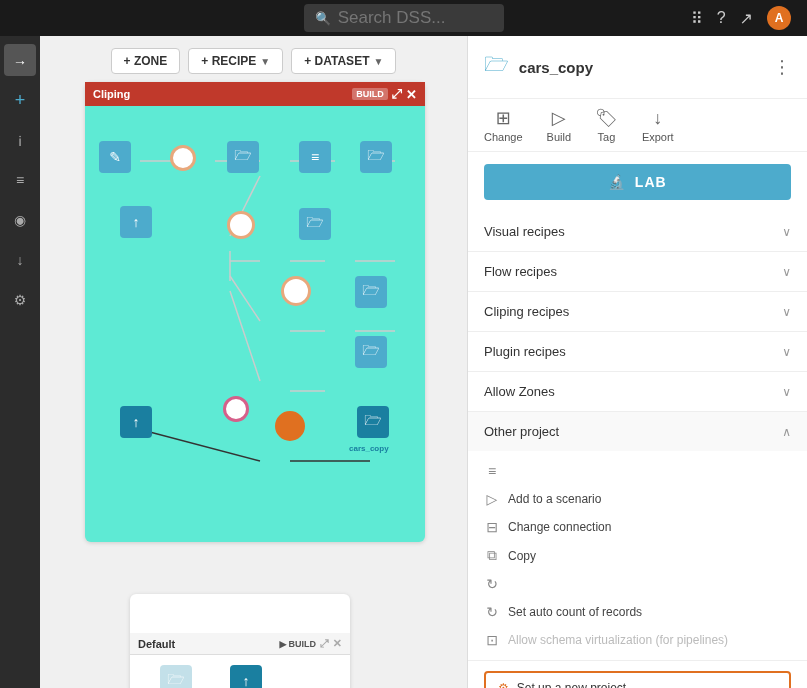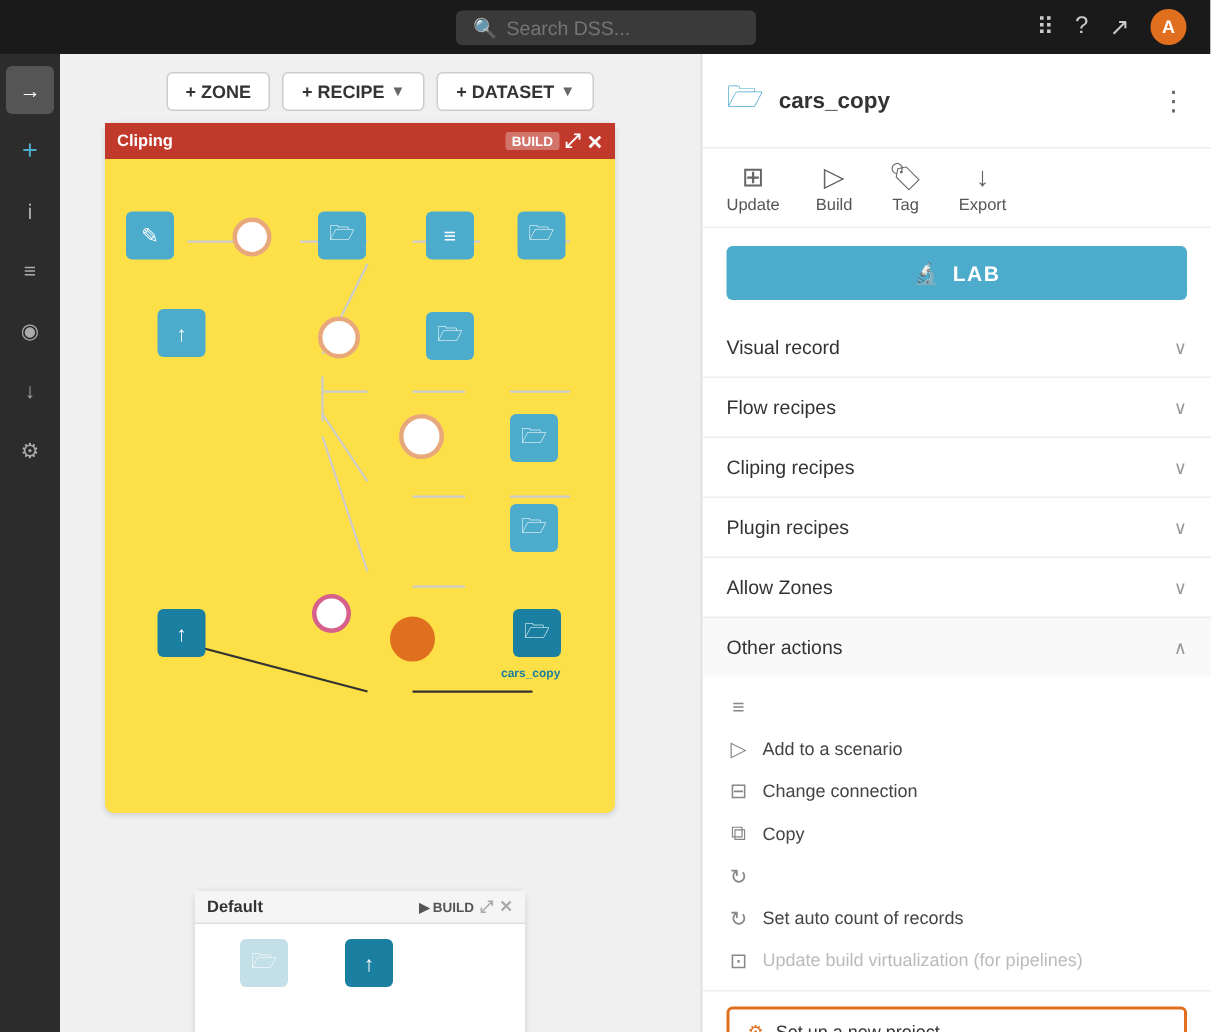--- a/index.html
+++ b/index.html
@@ -24,21 +24,21 @@
       font-size: 13px;
       display: flex;
       align-items: center;
       gap: 6px;
     }
     .search-input {
       background: transparent;
       border: none;
       outline: none;
       color: #aaa;
-      font-size: 13px;
+      font-size: 17px;
       width: 160px;
     }
     .top-bar-right {
       position: absolute;
       right: 16px;
       top: 0;
       height: 36px;
       display: flex;
       align-items: center;
       gap: 14px;
@@ -103,21 +103,21 @@
     .toolbar-btn .arrow { color: #666; font-size: 10px; }
     .zone-header {
       padding: 4px 8px;
       font-size: 11px;
       font-weight: bold;
       display: flex;
       align-items: center;
       justify-content: space-between;
     }
     .zone-header.red { background: #c0392b; color: white; }
-    .zone-header.white { background: #f5f5f5; color: #333; border-bottom: 1px solid #ddd; }
+    .zone-header.white { background: #f5f5f5; color: #333; border-bottom: 1px solid #ddd; margin-top: 39px; }
     .zone-body {
       padding: 8px;
       position: relative;
       min-height: 80px;
     }
     .zone-controls {
       display: flex;
       gap: 4px;
       align-items: center;
     }
@@ -308,24 +308,24 @@
       gap: 8px;
       cursor: pointer;
       color: #333;
       font-size: 12px;
     }
 
     
     .cliping-zone {
       position: absolute;
       top: 46px;
-      left: 30px;
+      left: 45px;
       width: 340px;
       height: 460px;
-      background: #fde047;
+      background: #5eead4;
       border-radius: 6px;
       box-shadow: 0 1px 4px rgba(0,0,0,0.15);
     }
     .default-zone {
       position: absolute;
       top: 558px;
       left: 90px;
       width: 220px;
       height: 100px;
       background: white;
@@ -461,21 +461,21 @@
 
     <div class="panel-header">
       <span class="panel-icon">🗁</span>
       <span class="panel-title">cars_copy</span>
       <span class="panel-more">⋮</span>
     </div>
 
     <div class="action-tabs">
       <div class="action-tab">
         <span class="tab-icon">⊞</span>
-        <span>Update</span>
+        <span>Change</span>
       </div>
       <div class="action-tab">
         <span class="tab-icon">▷</span>
         <span>Build</span>
       </div>
       <div class="action-tab">
         <span class="tab-icon">🏷</span>
         <span>Tag</span>
       </div>
       <div class="action-tab">
@@ -484,21 +484,21 @@
       </div>
     </div>
 
     <button class="lab-btn">
       <span>🔬</span>
       <span>LAB</span>
     </button>
 
     <div class="section">
       <div class="section-header">
-        <span>Visual record</span>
+        <span>Visual recipes</span>
         <span class="chevron">∨</span>
       </div>
     </div>
 
     <div class="section">
       <div class="section-header">
         <span>Flow recipes</span>
         <span class="chevron">∨</span>
       </div>
     </div>
@@ -519,21 +519,21 @@
 
     <div class="section">
       <div class="section-header">
         <span>Allow Zones</span>
         <span class="chevron">∨</span>
       </div>
     </div>
 
     <div class="other-actions-section">
       <div class="other-actions-header">
-        <span>Other actions</span>
+        <span>Other project</span>
         <span class="chevron">∧</span>
       </div>
       <div class="action-list">
         <div class="action-item">
           <span class="action-icon">≡</span>
         </div>
         <div class="action-item">
           <span class="action-icon">▷</span>
           <span>Add to a scenario</span>
         </div>
@@ -547,21 +547,21 @@
         </div>
         <div class="action-item">
           <span class="action-icon">↻</span>
         </div>
         <div class="action-item">
           <span class="action-icon">↻</span>
           <span>Set auto count of records</span>
         </div>
         <div class="action-item disabled">
           <span class="action-icon">⊡</span>
-          <span>Update build virtualization (for pipelines)</span>
+          <span>Allow schema virtualization (for pipelines)</span>
         </div>
       </div>
     </div>
 
     <button class="setup-btn">
       <span style="color:#e07020;">⚙</span>
       <span>Set up a new project</span>
     </button>
 
   </div>

